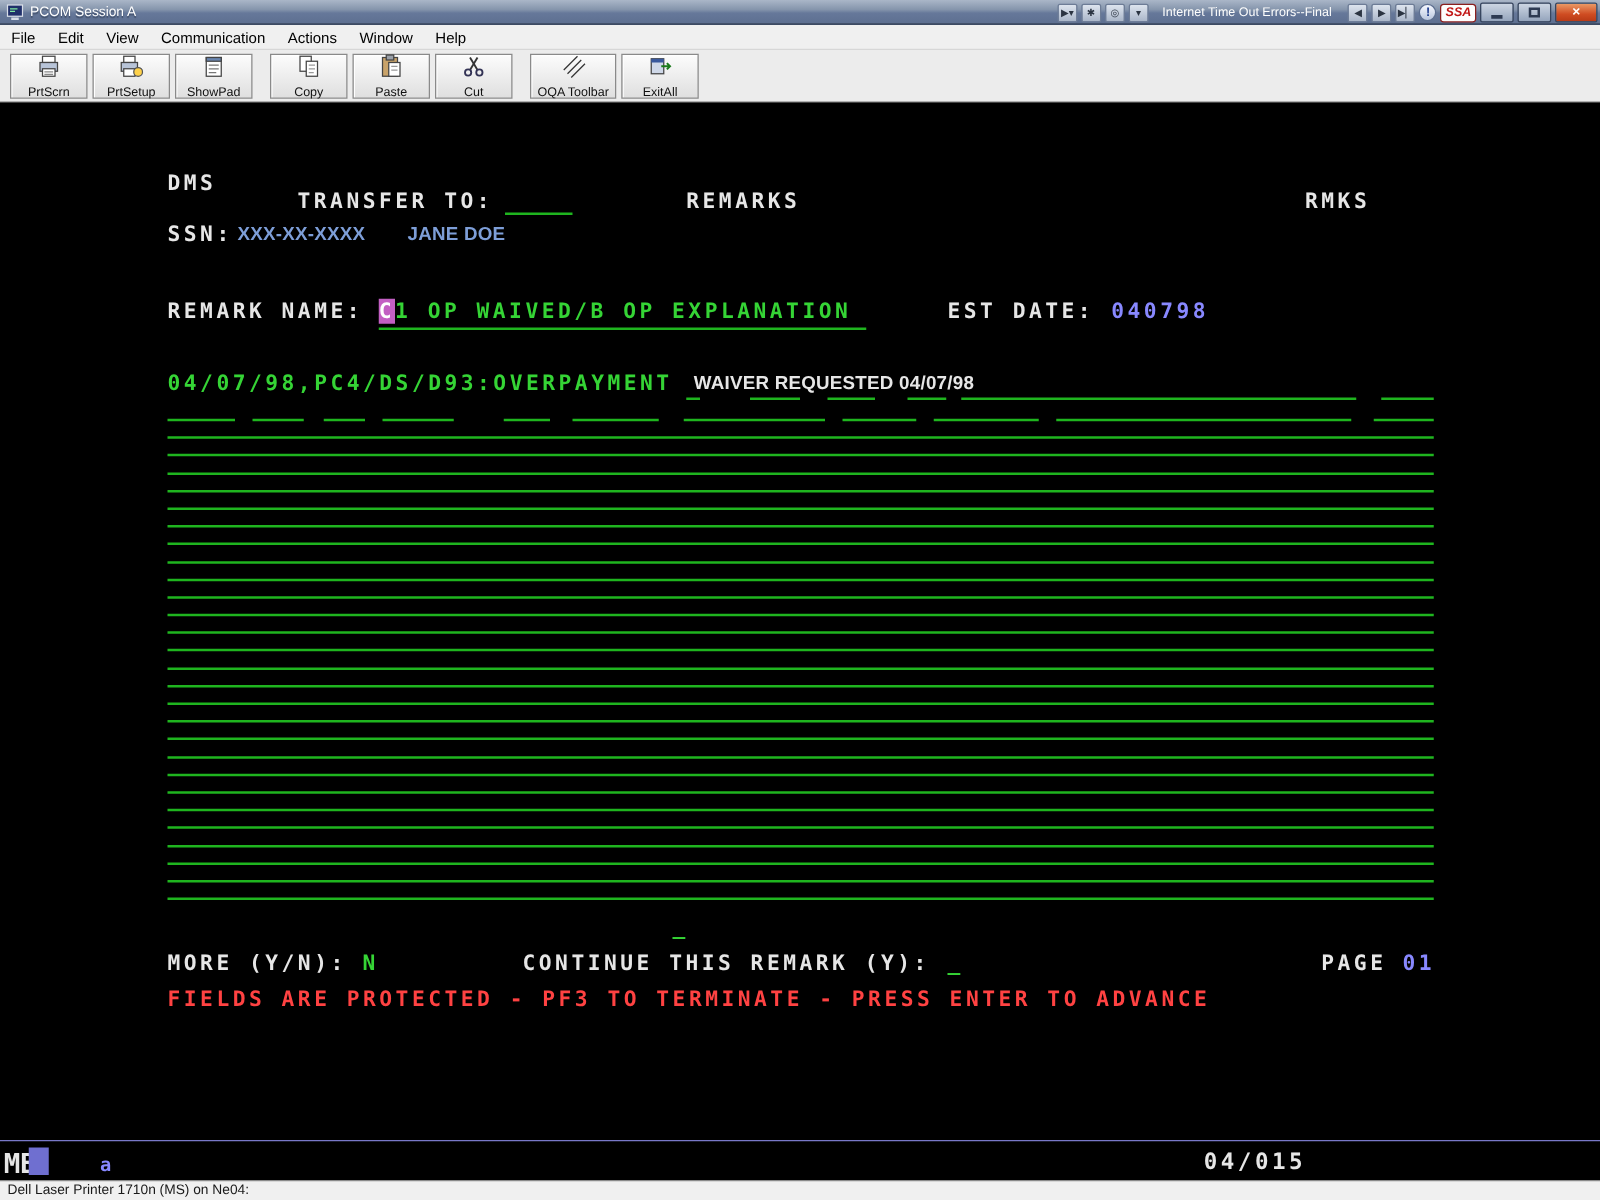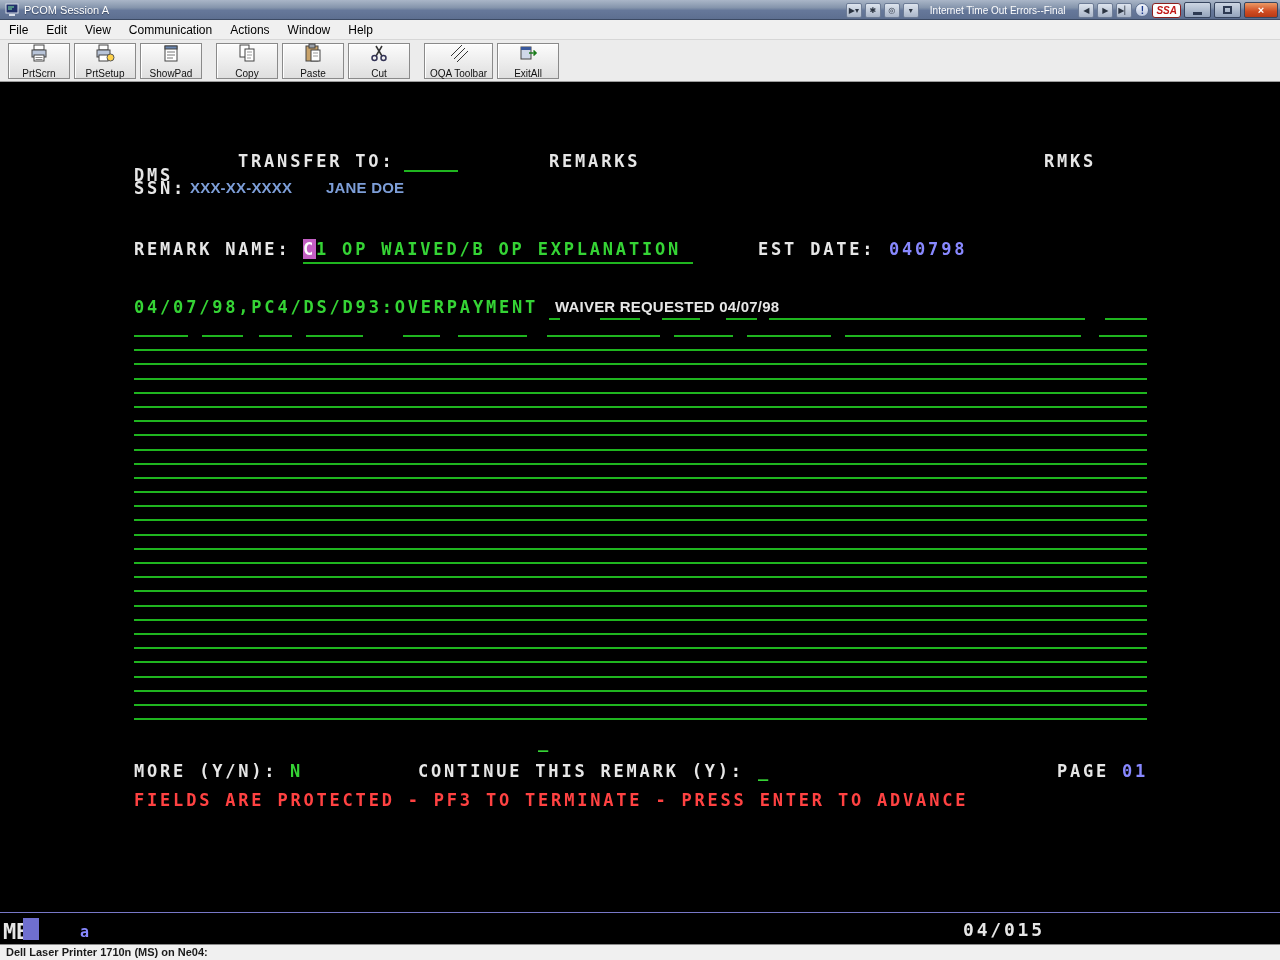--- a/index.html
+++ b/index.html
@@ -63,21 +63,21 @@
   .hline { position:absolute; left:134px; width:1013px; height:2px; background:var(--line_green,#1fb51f); }
   .patch { position:absolute; height:6px; background:#000; }
   .oia-sep { position:absolute; left:0; top:830px; width:1280px; height:1px; background:#7878c8; }
   .oia-block { position:absolute; left:23px; top:836px; width:16px; height:22px; background:#6f6fd0; }
   .oia-text { position:absolute; font-family:"DejaVu Sans Mono", monospace; font-weight:bold; }
 
   
   .statusbar { height:16px; background:#f0f0f0; border-top:1px solid #8a8a8a;
     display:flex; font-size:11px; color:#1a1a1a; }
   .sb-left { flex:1; padding:1px 6px; border-right:1px solid #bdbdbd; box-shadow:1px 0 0 #fff; }
-  .sb-right { width:246px; padding:1px 6px; white-space:nowrap; overflow:hidden;font-weight:bold; }
+  .sb-right { width:246px; padding:1px 6px; white-space:nowrap; overflow:hidden; }
 </style>
 </head>
 <body>
 
 <div class="titlebar">
   <span class="app-icon">
     <svg width="14" height="14" viewBox="0 0 14 14">
         <rect x="1" y="1" width="12" height="9" fill="#20306a" stroke="#d8dee8"></rect>
         <line x1="3" y1="4" x2="9" y2="4" stroke="#7fe8a0" stroke-width="1"></line>
         <line x1="3" y1="6" x2="7" y2="6" stroke="#7fe8a0" stroke-width="1"></line>
@@ -195,21 +195,21 @@
             <rect x="3" y="4" width="10" height="3" fill="#39589c"></rect>
             <path d="M11 10 L18 10 M15.5 7.5 L18 10 L15.5 12.5" stroke="#1a7a1a" stroke-width="1.6" fill="none"></path>
           </svg></span>
       <span class="lbl">ExitAll</span>
     </div>
   </div>
 </div>
 
 <div class="terminal">
 
-  <span class="t w" style="left:134px;top:83px">DMS</span>
+  <span class="t w" style="left:134px;top:55px">DMS</span>
   <span class="t w" style="left:238px;top:69px">TRANSFER TO:</span>
   <div class="useg" style="left:404px;top:88px;width:54px"></div>
   <span class="t w" style="left:549px;top:69px">REMARKS</span>
   <span class="t w" style="left:1044px;top:69px">RMKS</span>
 
   <span class="t w" style="left:134px;top:96px">SSN:</span>
   <span class="ann blue" style="left:190px;top:97px">XXX-XX-XXXX</span>
   <span class="ann blue" style="left:326px;top:97px">JANE DOE</span>
 
   <span class="t w" style="left:134px;top:157px">REMARK NAME:</span>

